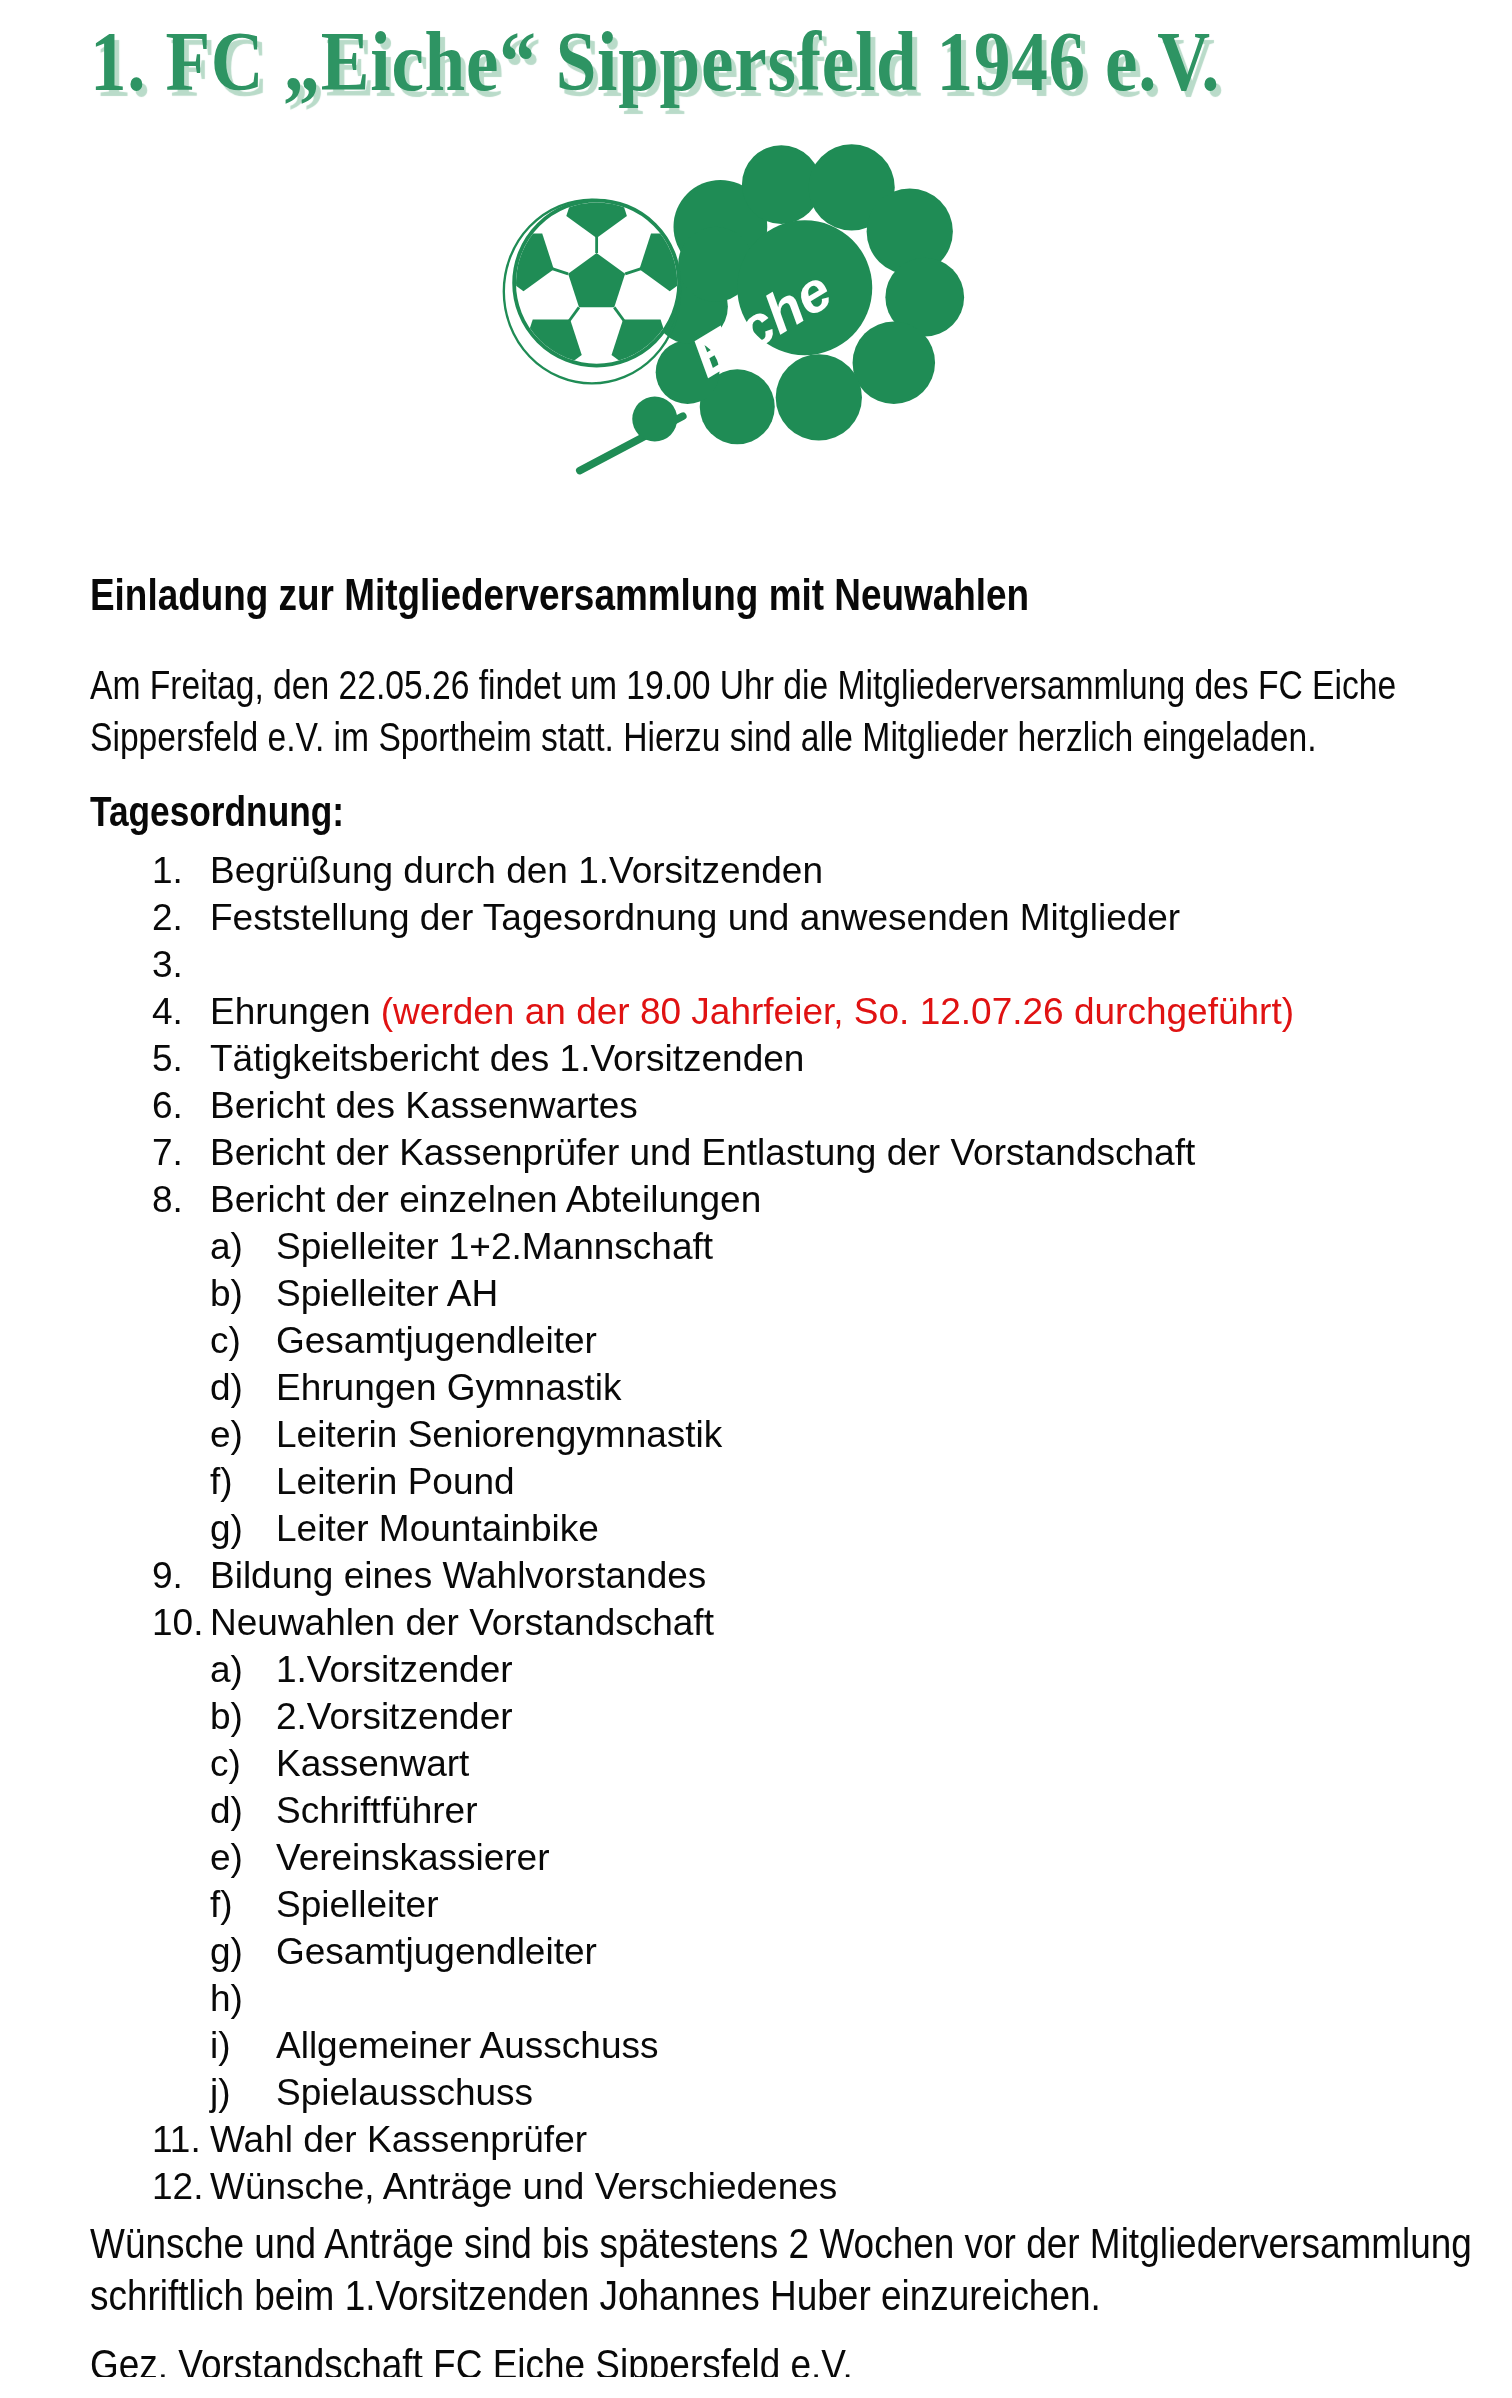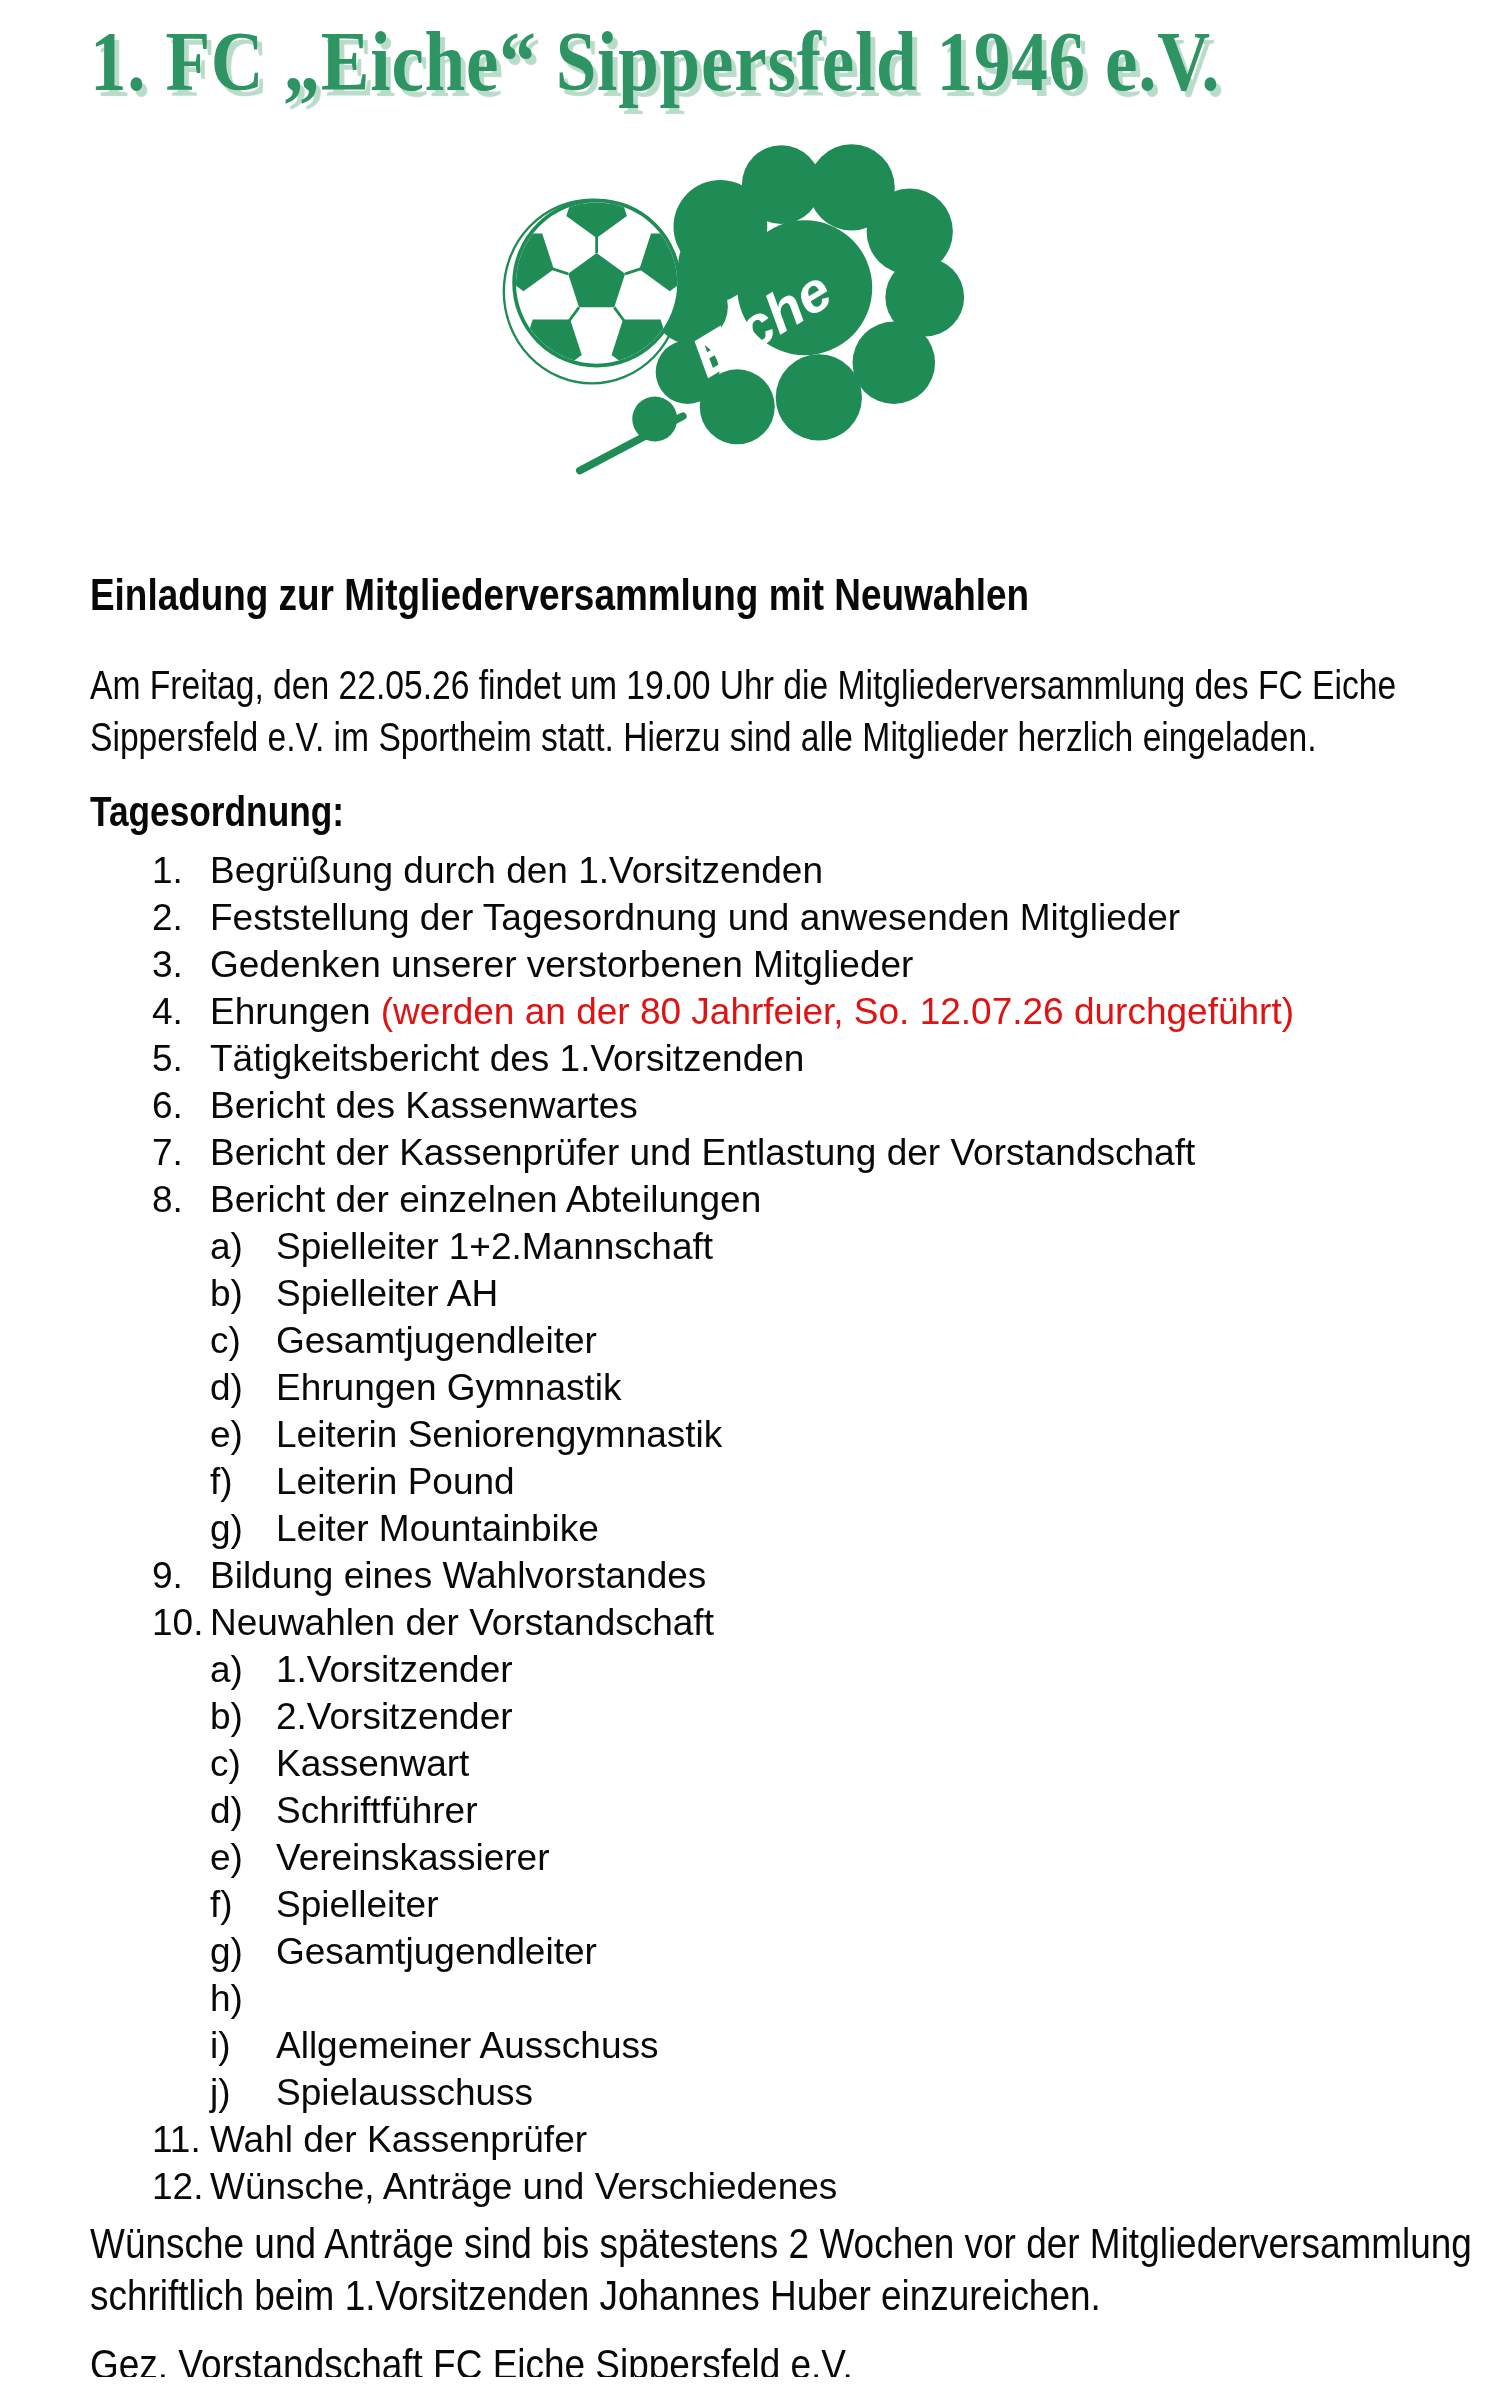--- a/index.html
+++ b/index.html
@@ -183,21 +183,20 @@
     <div class="row">
       <span class="num">1.</span>
       <span class="txt">Begrüßung durch den 1.Vorsitzenden</span>
     </div>
     <div class="row">
       <span class="num">2.</span>
       <span class="txt">Feststellung der Tagesordnung und anwesenden Mitglieder</span>
     </div>
     <div class="row">
       <span class="num">3.</span>
-      <span class="txt">Gedenken unserer verstorbenen Mitglieder</span>
     </div>
     <div class="row">
       <span class="num">4.</span>
       <span class="txt">Ehrungen</span>
       <span class="txt red">(werden an der 80 Jahrfeier, So. 12.07.26 durchgeführt)</span>
     </div>
     <div class="row">
       <span class="num">5.</span>
       <span class="txt">Tätigkeitsbericht des 1.Vorsitzenden</span>
     </div>

